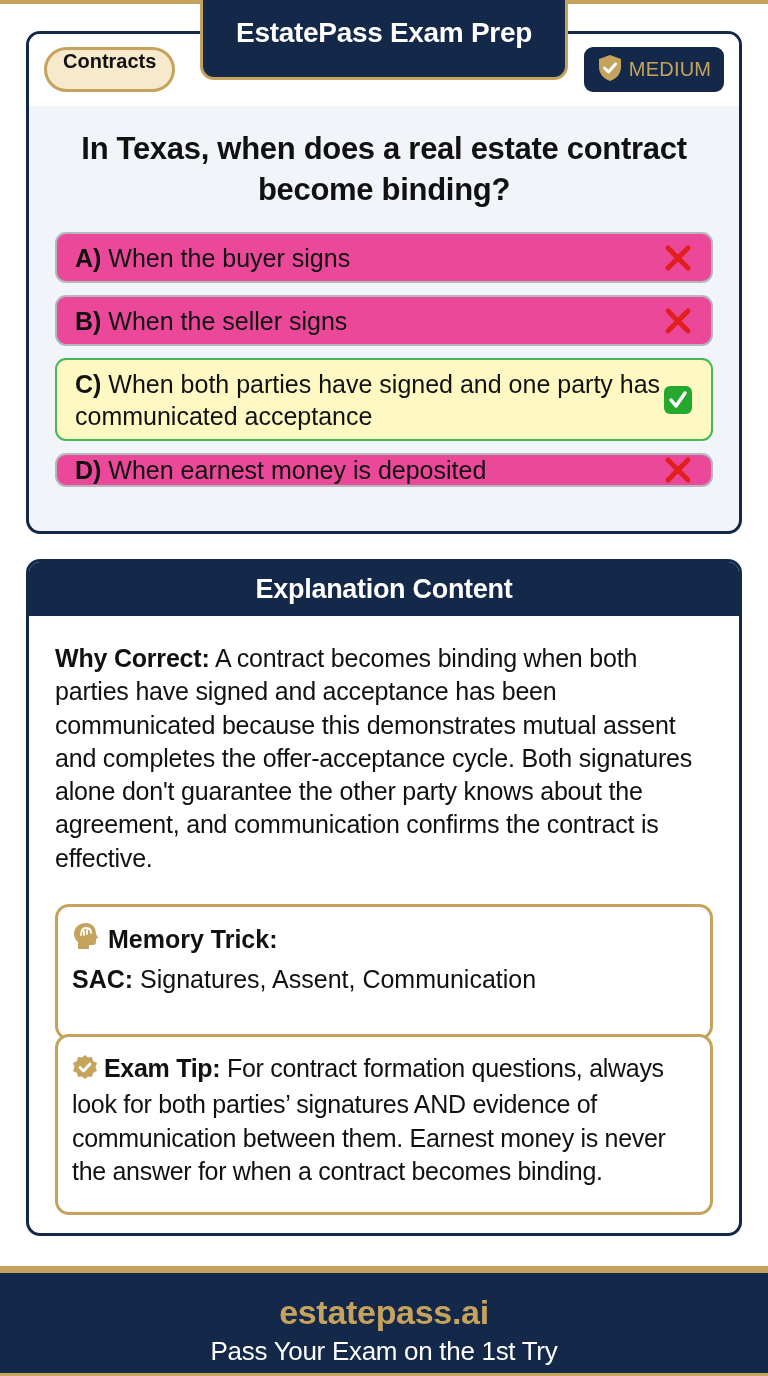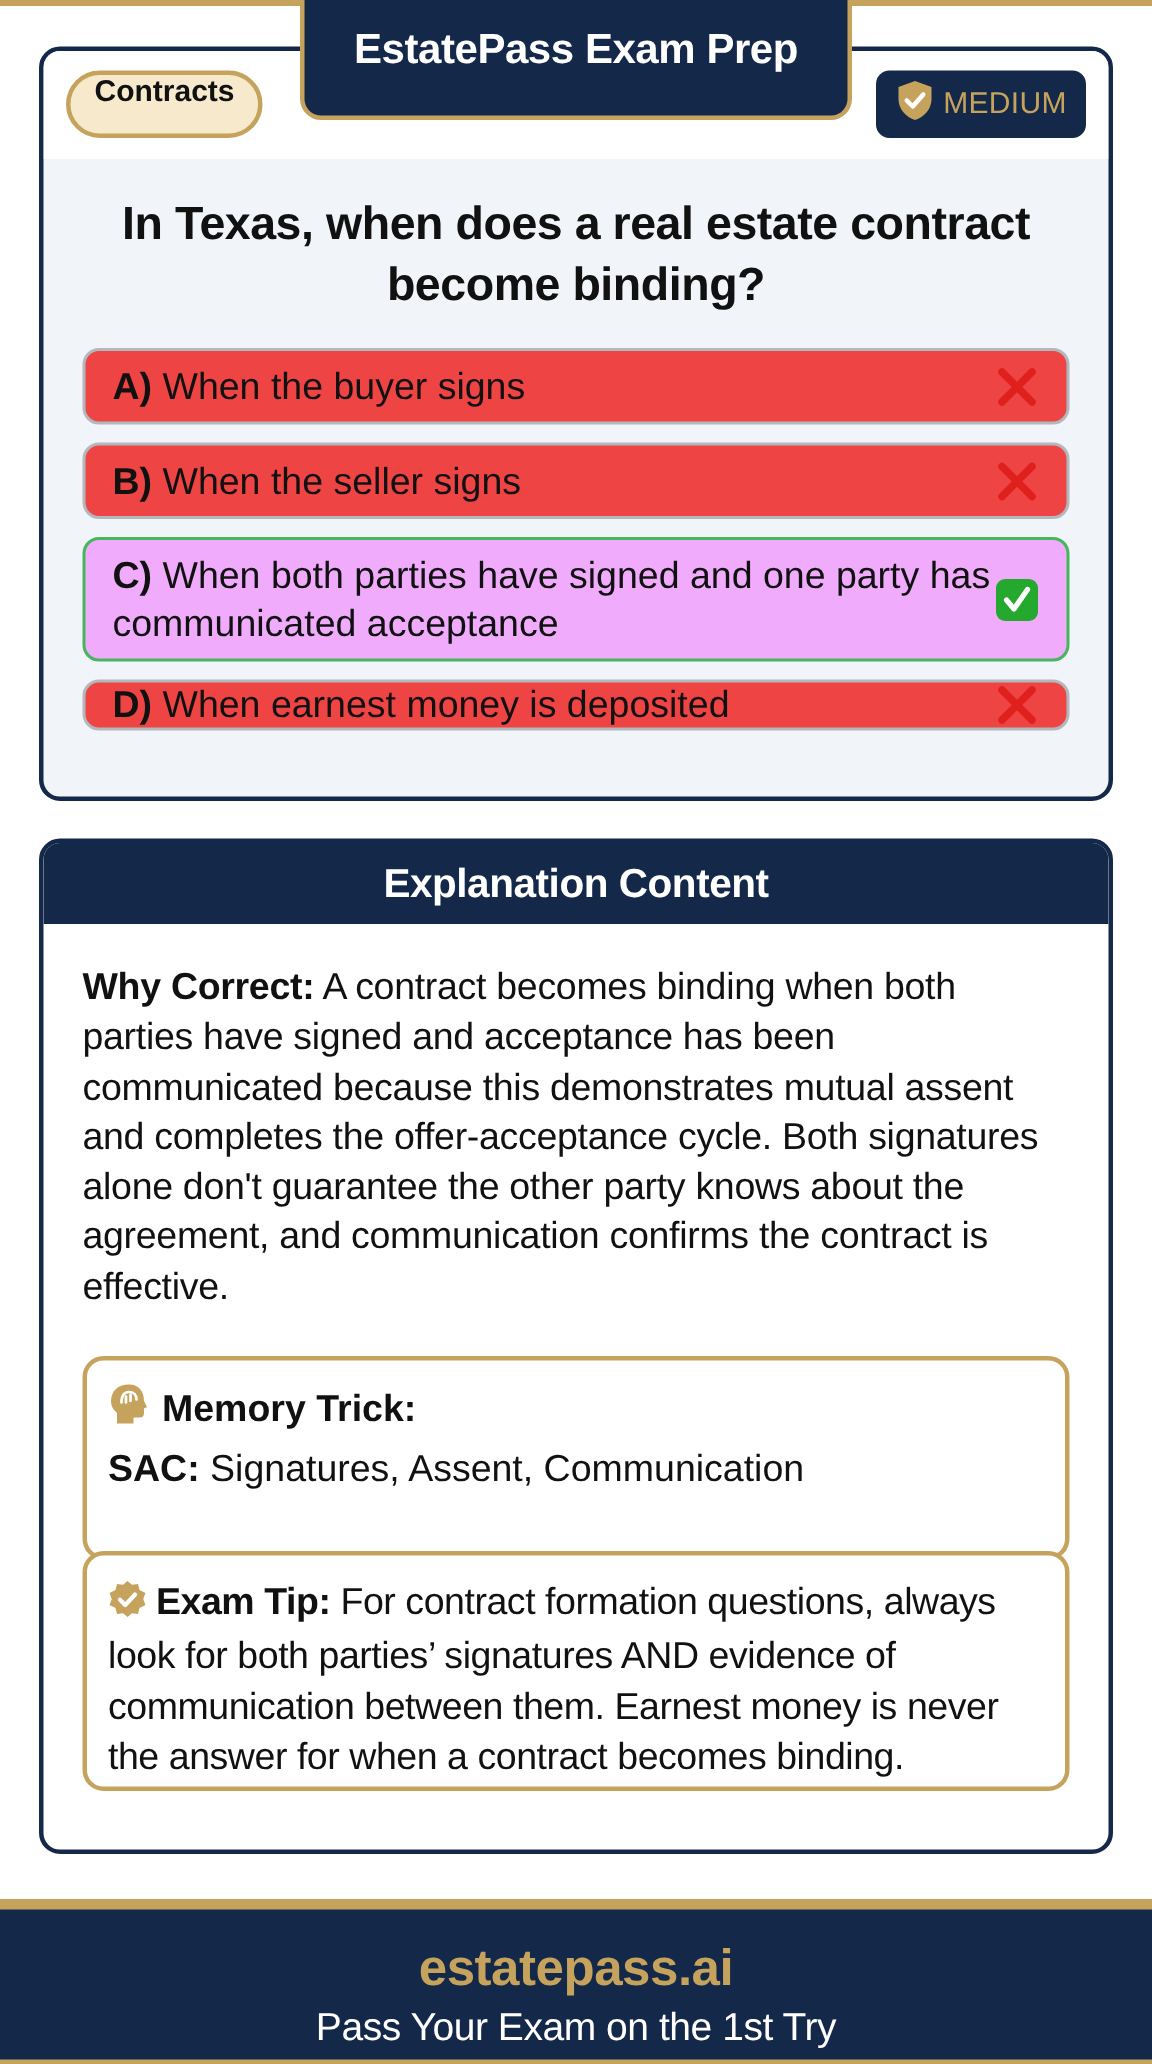--- a/index.html
+++ b/index.html
@@ -35,27 +35,27 @@
   }
   .difficulty-badge .lbl { color: #c6a35c; font-size: 20px; font-weight: normal; letter-spacing: 0.2px; }
 
   .question {
     position: absolute; left: 40px; top: 128px; width: 688px; text-align: center;
     font-size: 31px; font-weight: bold; line-height: 41px; color: #111; letter-spacing: -0.3px;
   }
 
   .option {
     position: absolute; left: 55px; width: 658px; border-radius: 11px;
-    border: 2px solid #b3b8be; background: #ef4444;
+    border: 2px solid #b3b8be; background: #ec4899;
     display: flex; align-items: center; padding: 0 18px;
   }
   .option .txt { flex: 1; font-size: 25px; line-height: 32px; color: #111; }
   .option .letter { font-weight: bold; }
   .option .mark { width: 30px; height: 30px; display: flex; align-items: center; justify-content: center; }
-  .option.correct { background: #f0abfc; border-color: #45b65a; }
+  .option.correct { background: #fef9c3; border-color: #45b65a; }
 
   .opt-a { top: 232px; height: 51px; }
   .opt-b { top: 295px; height: 51px; }
   .opt-c { top: 358px; height: 83px; }
   .opt-d { top: 453px; height: 34px; }
 
   
   .ex-card {
     position: absolute; left: 26px; top: 559px; width: 716px; height: 677px;
     border: 3px solid #14284a; border-radius: 14px; background: #ffffff; overflow: hidden; padding-left: 35px;
@@ -75,21 +75,21 @@
   .gold-box {
     position: absolute; left: 55px; width: 658px; border: 3px solid #c6a35c;
     border-radius: 14px; background: #ffffff; padding: 0 14px;
   }
   .mem-box { top: 904px; height: 136px; }
   .mem-title { position: absolute; left: 14px; top: 14px; display: flex; align-items: center; gap: 8px;
     font-size: 25px; font-weight: bold; color: #111; }
   .mem-body { position: absolute; left: 14px; top: 58px; font-size: 25px; color: #111; }
   .mem-body b { font-weight: bold; }
 
-  .tip-box { top: 1034px; height: 160px; }
+  .tip-box { top: 1034px; height: 181px; }
   .tip-text { position: absolute; left: 14px; top: 15px; width: 630px; font-size: 25px; line-height: 33.3px;
     color: #111; letter-spacing: -0.3px; }
   .tip-text b { font-weight: bold; }
   .tip-icon { display: inline-block; vertical-align: -3px; margin-right: 6px; }
 
   
   .footer {
     position: absolute; left: 0; top: 1266px; width: 768px; height: 110px;
     background: #14284a; border-top: 7px solid #c6a35c;
   }

